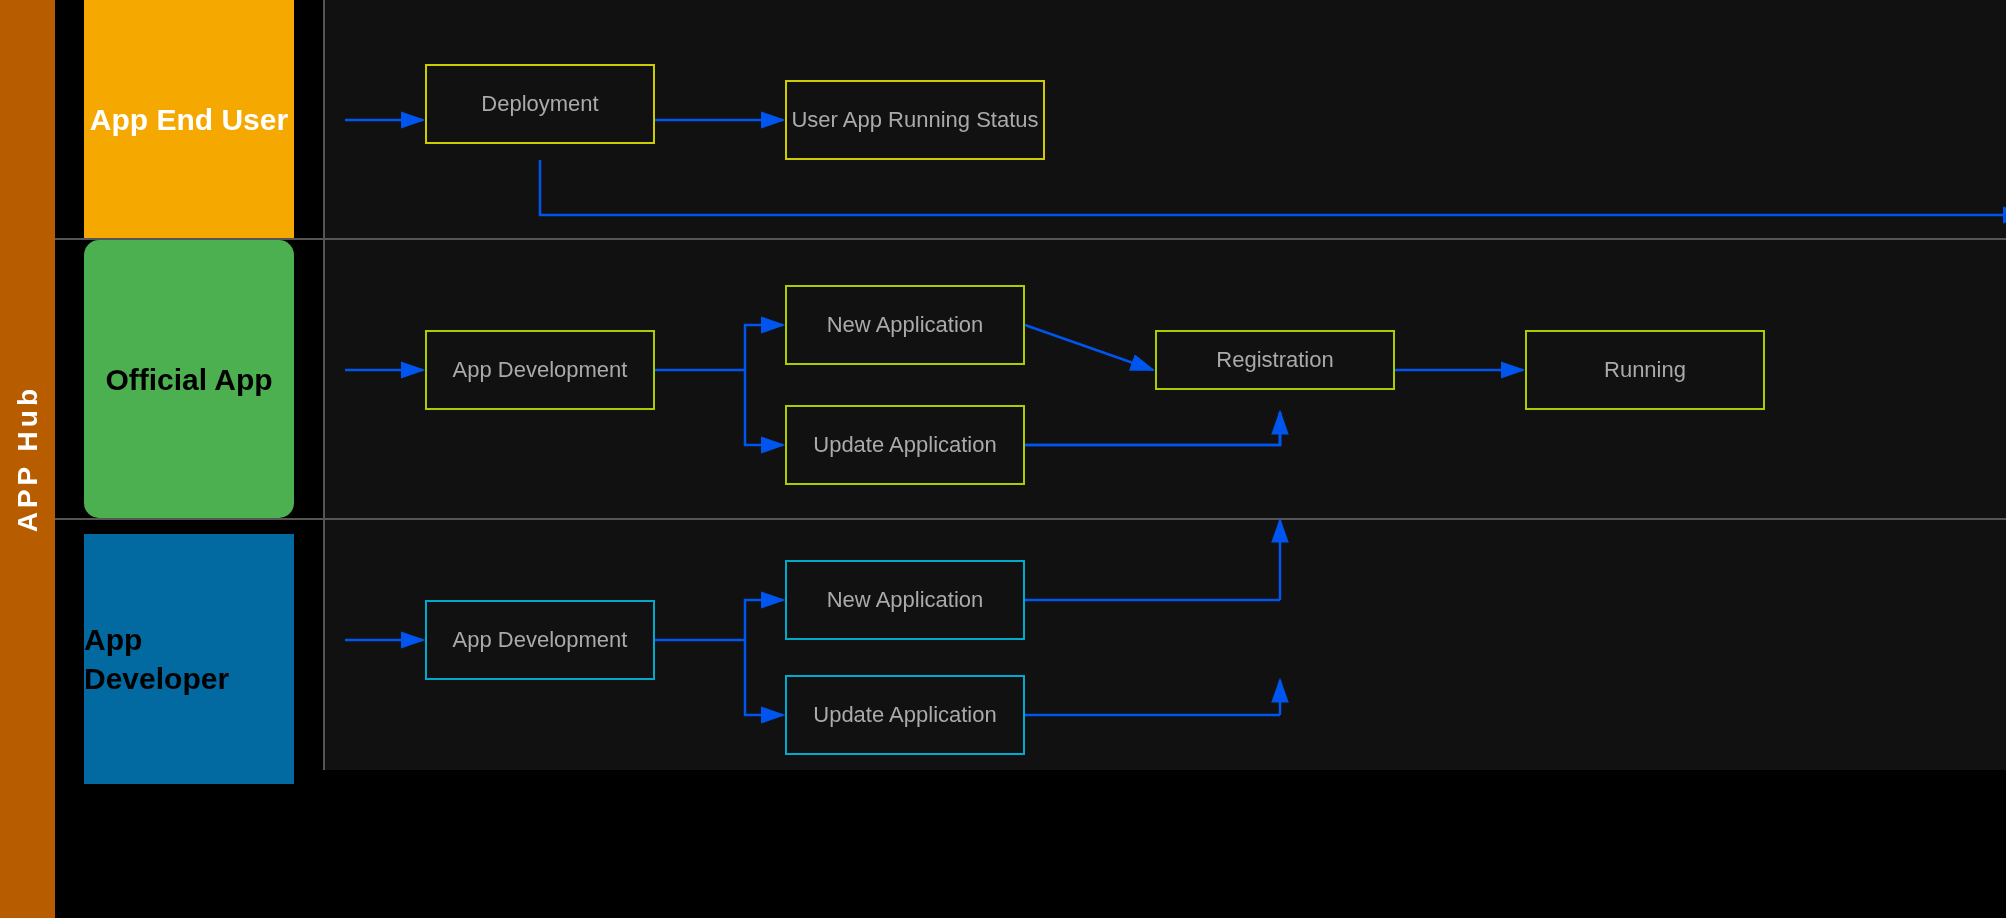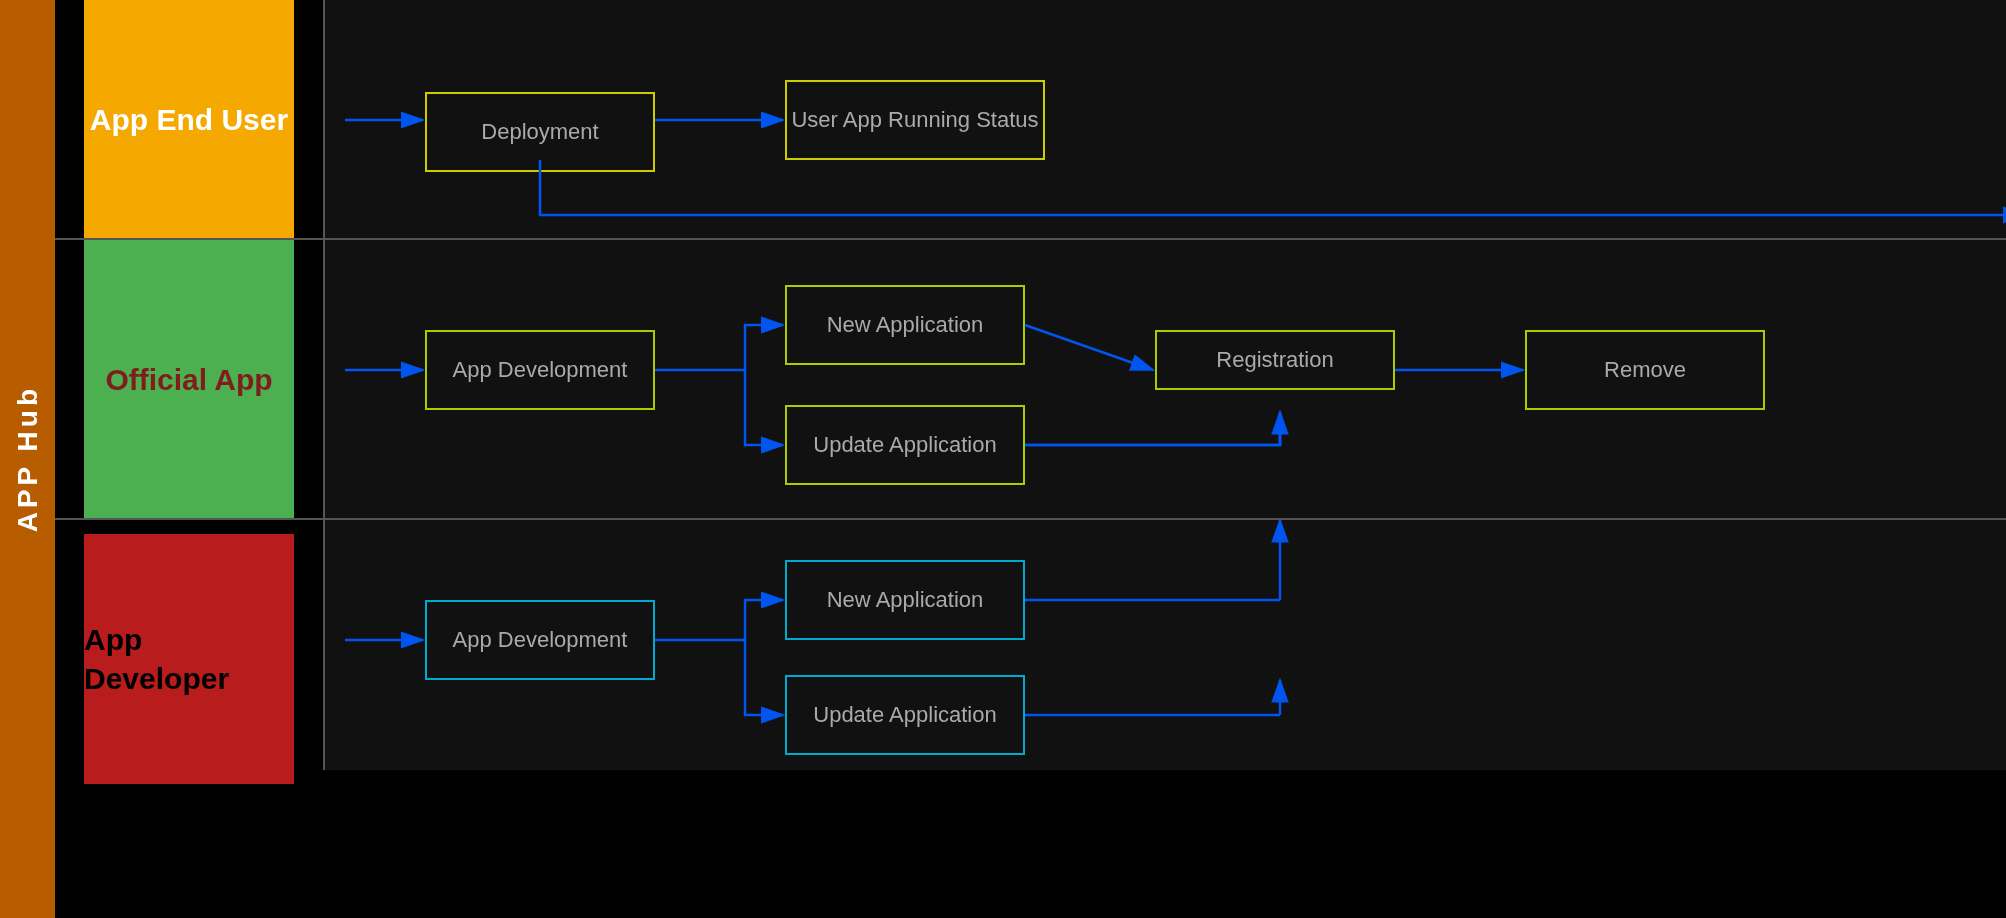--- a/index.html
+++ b/index.html
@@ -63,22 +63,22 @@
       display: flex;
       align-items: center;
       justify-content: center;
       text-align: left;
       font-size: 30px;
       font-weight: bold;
       color: white;
       line-height: 1.3;
     }
     .lane-label-inner.orange { background: #f5a800; color: white; }
-    .lane-label-inner.green { background: #4caf50; color: #7f1d1d; }
-    .lane-label-inner.cyan { background: #b91c1c; color: #000; margin-top: 28px; }
+    .lane-label-inner.green { background: #4caf50; color: #000000; border-radius: 15px; }
+    .lane-label-inner.cyan { background: #0369a1; color: #000; margin-top: 28px; }
 
     
     .lane-content {
       flex: 1;
       position: relative;
       background: #111;
     }
 
     
     .flow-box {
@@ -116,21 +116,21 @@
 <div class="main-content">
 
   <div class="swimlane" style="flex: 0 0 240px;">
     <div class="lane-label">
       <div class="lane-label-inner orange">
         App End User
       </div>
     </div>
     <div class="lane-content" style="position:relative;">
 
-      <div class="flow-box box-yellow" style="left:100px; top:92px; width:230px; height:80px;">
+      <div class="flow-box box-yellow" style="left:100px; top:64px; width:230px; height:80px;">
         Deployment
       </div>
 
       <div class="flow-box box-yellow" style="left:460px; top:80px; width:260px; height:80px;">
         User App Running Status
       </div>
 
       <svg class="lane-svg">
         <defs>
           <marker id="arrowhead1" markerWidth="10" markerHeight="7" refX="9" refY="3.5" orient="auto">
@@ -165,21 +165,21 @@
 
       <div class="flow-box box-green-light" style="left:460px; top:165px; width:240px; height:80px;">
         Update Application
       </div>
 
       <div class="flow-box box-green-light" style="left:830px; top:90px; width:240px; height:60px;">
         Registration
       </div>
 
       <div class="flow-box box-green-light" style="left:1200px; top:90px; width:240px; height:80px;">
-        Remove
+        Running
       </div>
 
       <svg class="lane-svg">
         <defs>
           <marker id="arrowhead2" markerWidth="10" markerHeight="7" refX="9" refY="3.5" orient="auto">
             <polygon points="0 0, 10 3.5, 0 7" fill="#0055ee"></polygon>
           </marker>
           <marker id="arrowhead2up" markerWidth="10" markerHeight="7" refX="9" refY="3.5" orient="auto">
             <polygon points="0 0, 10 3.5, 0 7" fill="#0055ee"></polygon>
           </marker>

